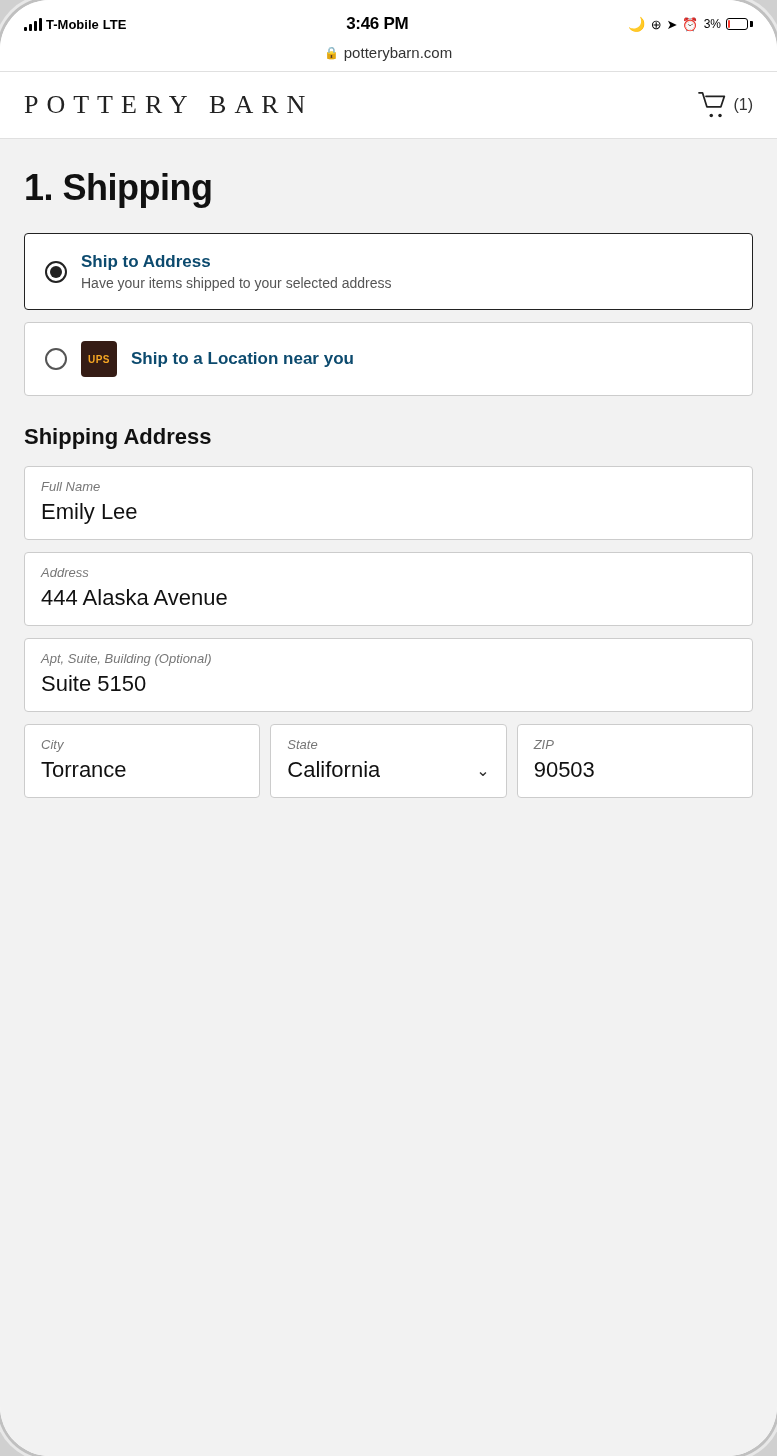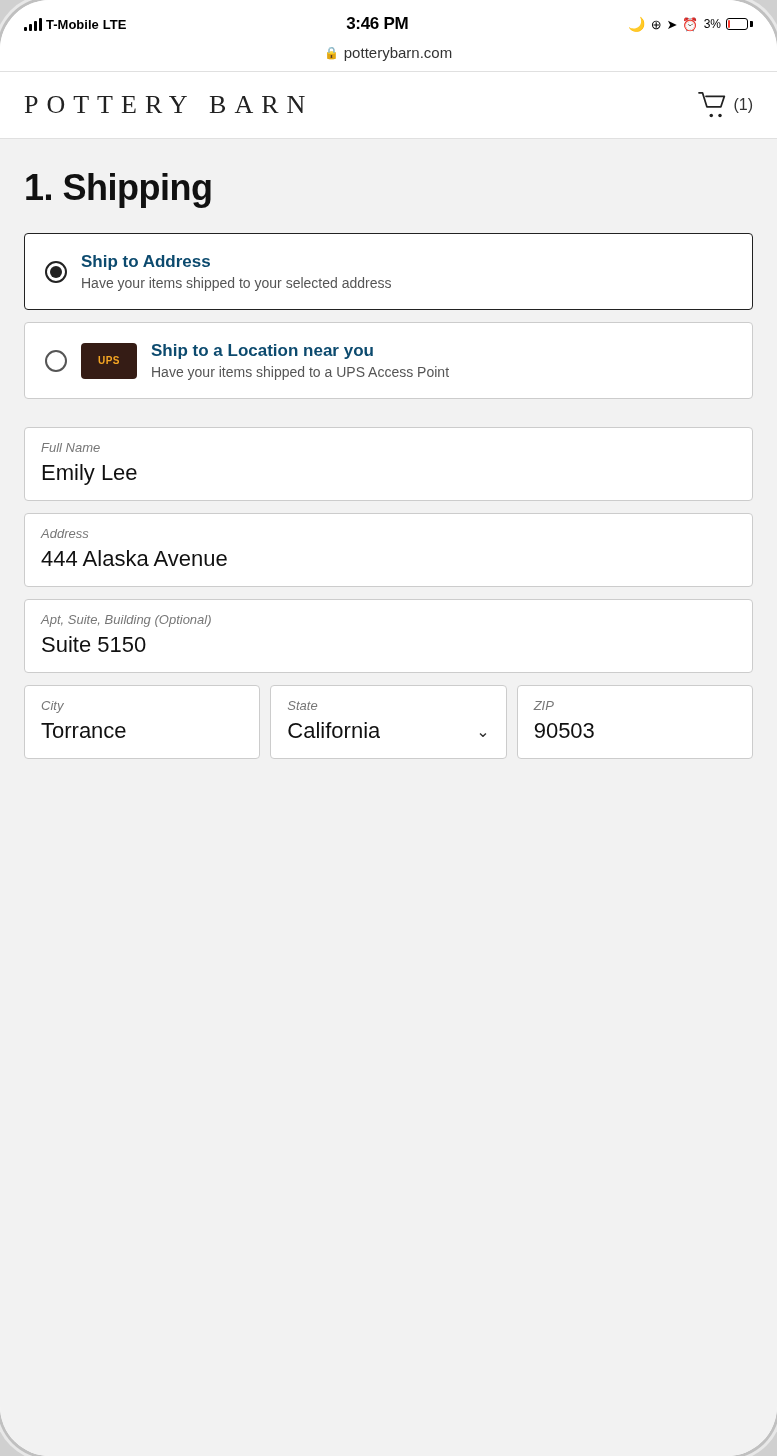--- a/index.html
+++ b/index.html
@@ -233,21 +233,21 @@
       color: #0c4a6e;
     }
 
     .option-subtitle {
       font-size: 14px;
       color: #555;
       margin-top: 3px;
     }
 
     .ups-badge {
-      width: 56px;
+      width: 36px;
       height: 36px;
       background: #351c15;
       border-radius: 4px;
       display: flex;
       align-items: center;
       justify-content: center;
       flex-shrink: 0;
     }
 
     .ups-text {
@@ -406,27 +406,27 @@
         </div>
       </div>
 
       <div class="shipping-option">
         <div class="radio-button"></div>
         <div class="ups-badge">
           <span class="ups-text">UPS</span>
         </div>
         <div class="option-content">
           <span class="option-title">Ship to a Location near you</span>
-          <span class="option-subtitle">Have your items shipped to a UPS Access Point</span>
         </div>
       </div>
 
     </div>
 
     <div style="margin-top: 28px;">
+      <h2 class="section-subtitle">Shipping Address</h2>
 
       <div class="form-field">
         <span class="field-label">Full Name</span>
         <span class="field-value">Emily Lee</span>
       </div>
 
       <div class="form-field">
         <span class="field-label">Address</span>
         <span class="field-value">444 Alaska Avenue</span>
       </div>

